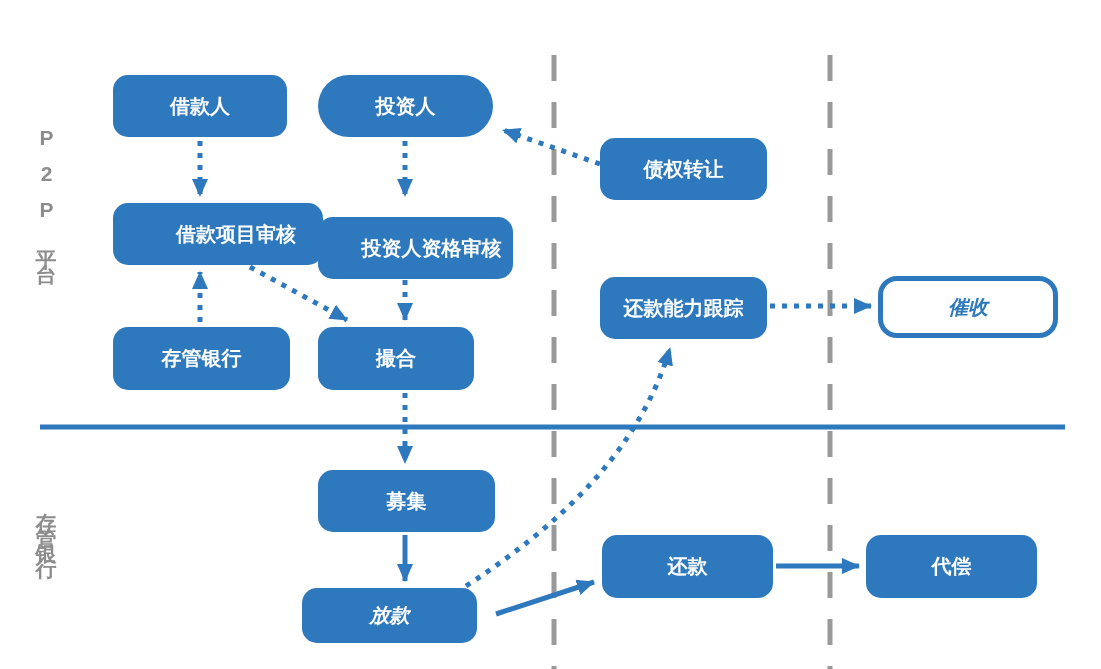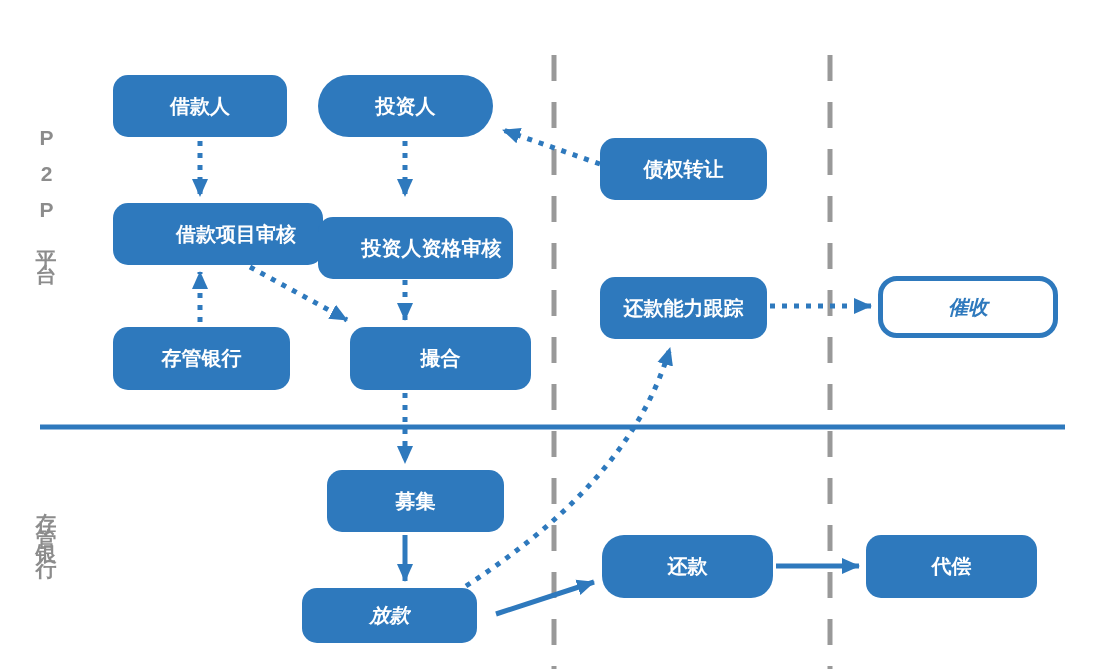--- a/index.html
+++ b/index.html
@@ -52,24 +52,24 @@
     font-style:italic;
   }
   .n-borrower        {left:113px;top:75px; width:174px;height:62px;}
   .n-investor        {left:318px;top:75px; width:175px;height:62px;border-radius:31px;}
   .n-debt-transfer   {left:600px;top:138px;width:167px;height:62px;}
   .n-loan-review     {left:113px;top:203px;width:174px;height:62px;padding-left:36px;}
   .n-investor-review {left:318px;top:217px;width:163px;height:62px;padding-left:32px;}
   .n-repay-tracking  {left:600px;top:277px;width:167px;height:62px;}
   .n-collection      {left:878px;top:276px;width:180px;height:62px;}
   .n-collateral      {left:113px;top:327px;width:177px;height:63px;}
-  .n-matchmaking     {left:318px;top:327px;width:181px;height:63px;margin-left:32px;}
-  .n-fundraising     {left:318px;top:470px;width:177px;height:62px;margin-left:9px;}
+  .n-matchmaking     {left:318px;top:327px;width:156px;height:63px;}
+  .n-fundraising     {left:318px;top:470px;width:177px;height:62px;}
   .n-disbursement    {left:302px;top:588px;width:175px;height:55px;font-style:italic;}
-  .n-repayment       {left:602px;top:535px;width:171px;height:63px;border-radius:22px;}
+  .n-repayment       {left:602px;top:535px;width:171px;height:63px;}
   .n-compensation    {left:866px;top:535px;width:171px;height:63px;}
 </style>
 </head>
 <body>
 
 <div class="canvas">
 
   <svg class="arrow-layer" viewBox="0 0 1101 669" xmlns="http://www.w3.org/2000/svg">
     <defs>
       <marker id="ah" markerWidth="20" markerHeight="18" refX="17" refY="9" orient="auto" markerUnits="userSpaceOnUse">

